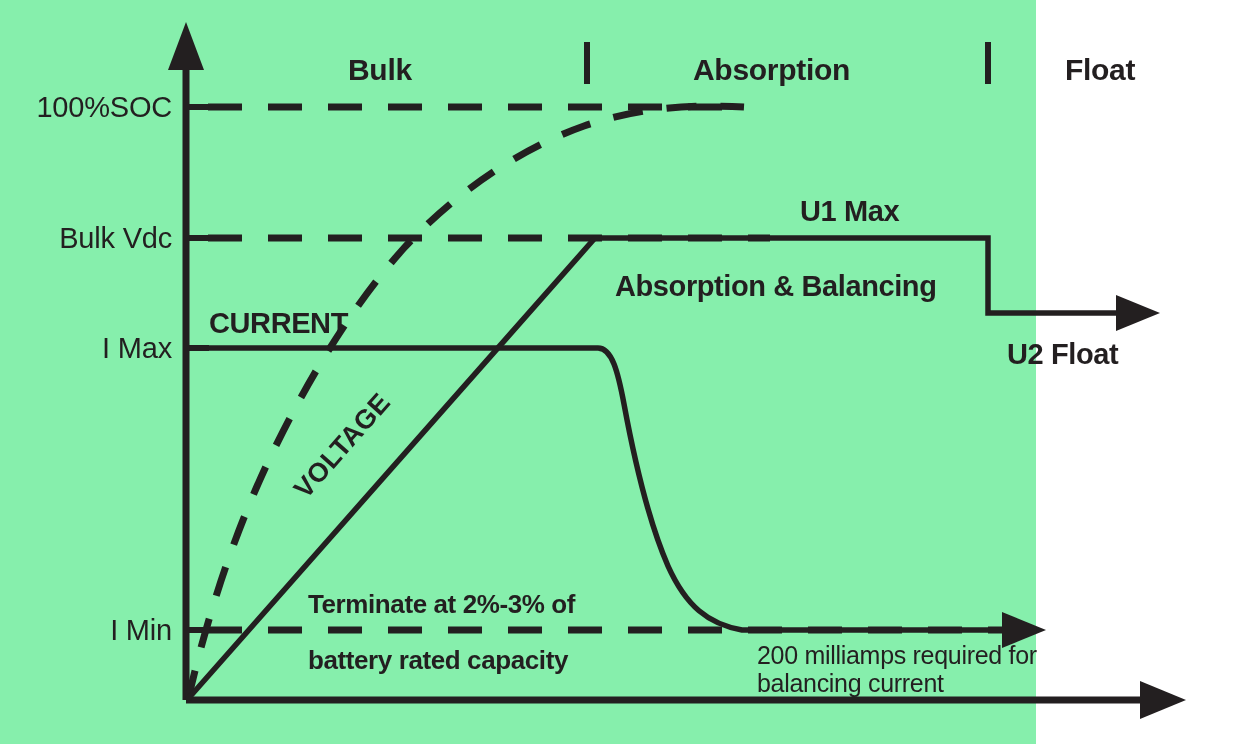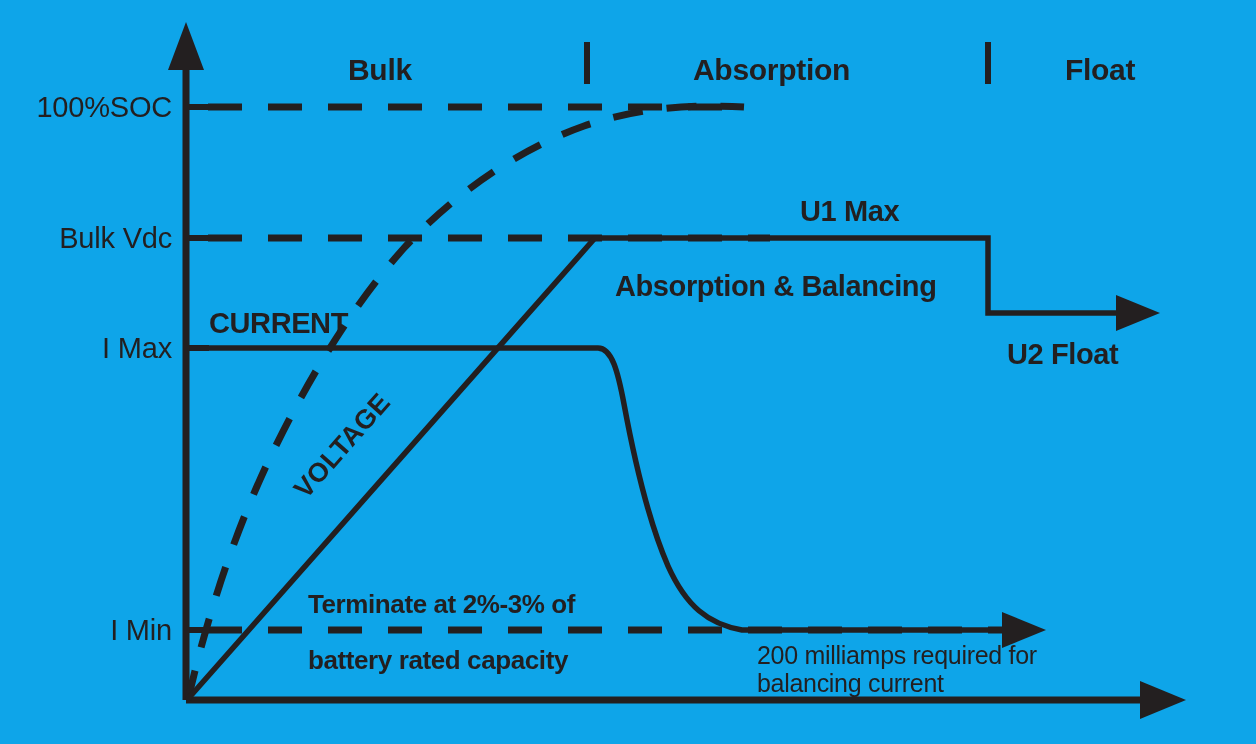--- a/index.html
+++ b/index.html
@@ -9,23 +9,23 @@
   }
   body {
     width: 1256px;
     height: 744px;
     font-family: "Liberation Sans", sans-serif;
     color: #231f20;
     overflow: hidden;
   }
   #diagram-root {
     position: relative;
-    width: 1256px;
+    width: 1036px;
     height: 744px;
-    background: #0ea5e9;
+    background: #86efac;
   }
   svg.chart-svg {
     display: block;
     width: 1256px;
     height: 744px;
   }
   .axis-line,
   .curve-solid {
     fill: none;
     stroke: #231f20;

